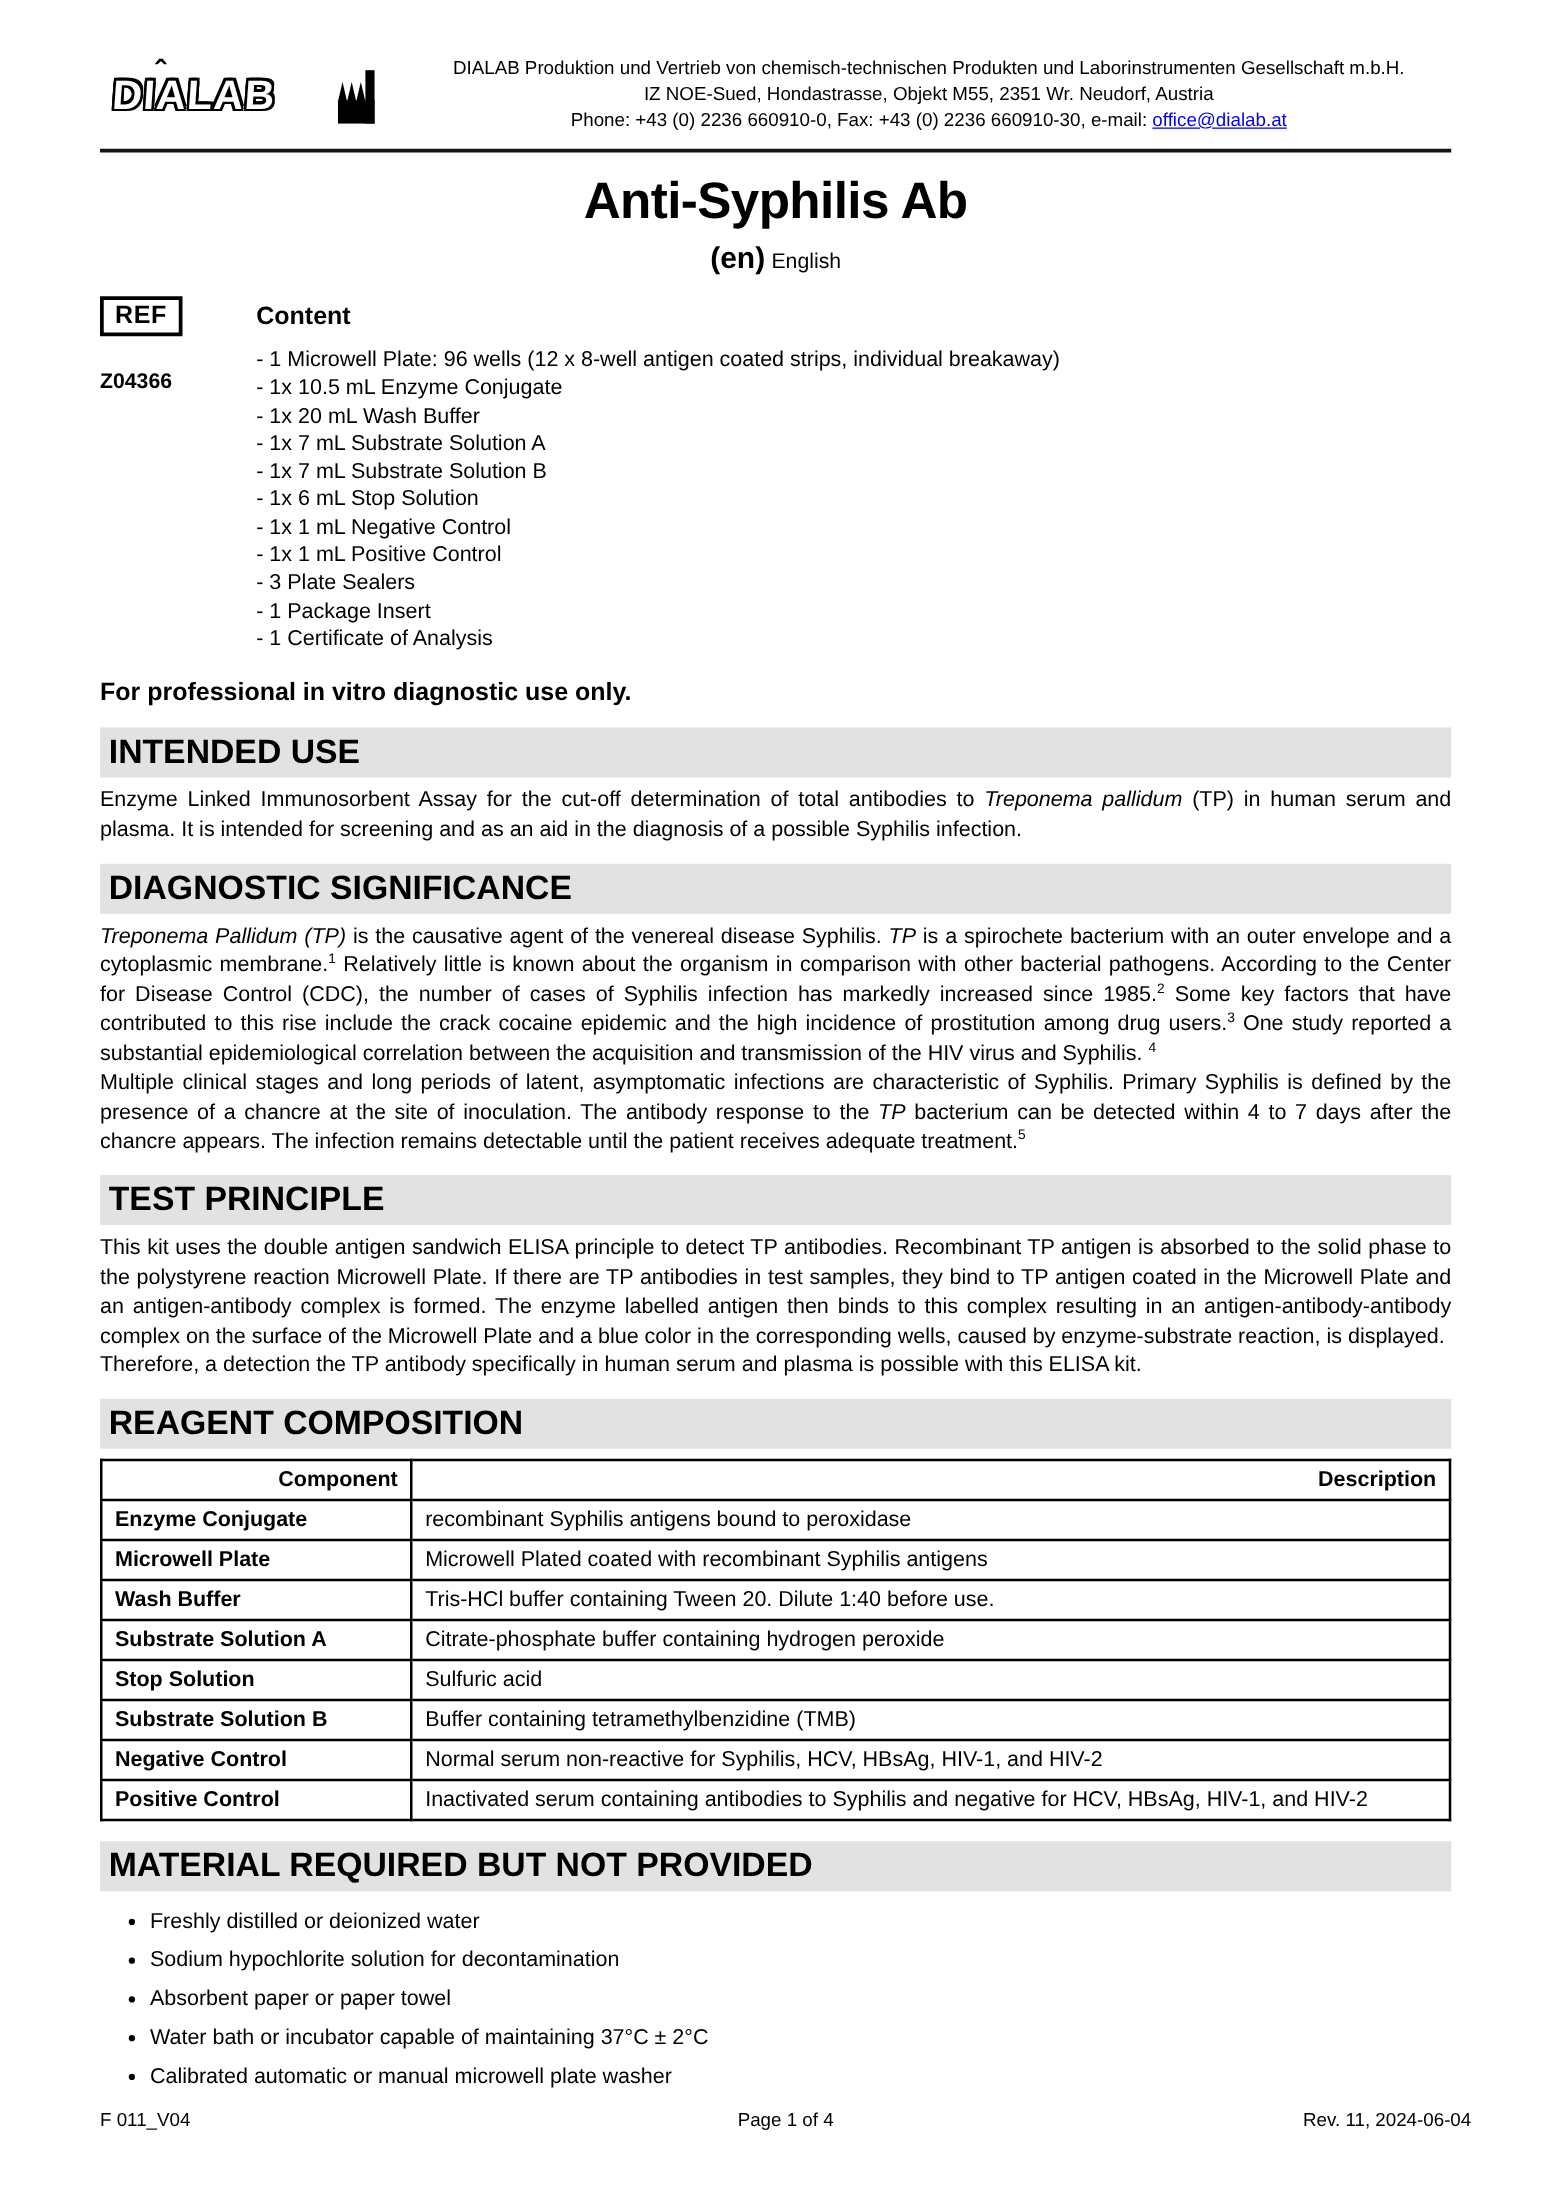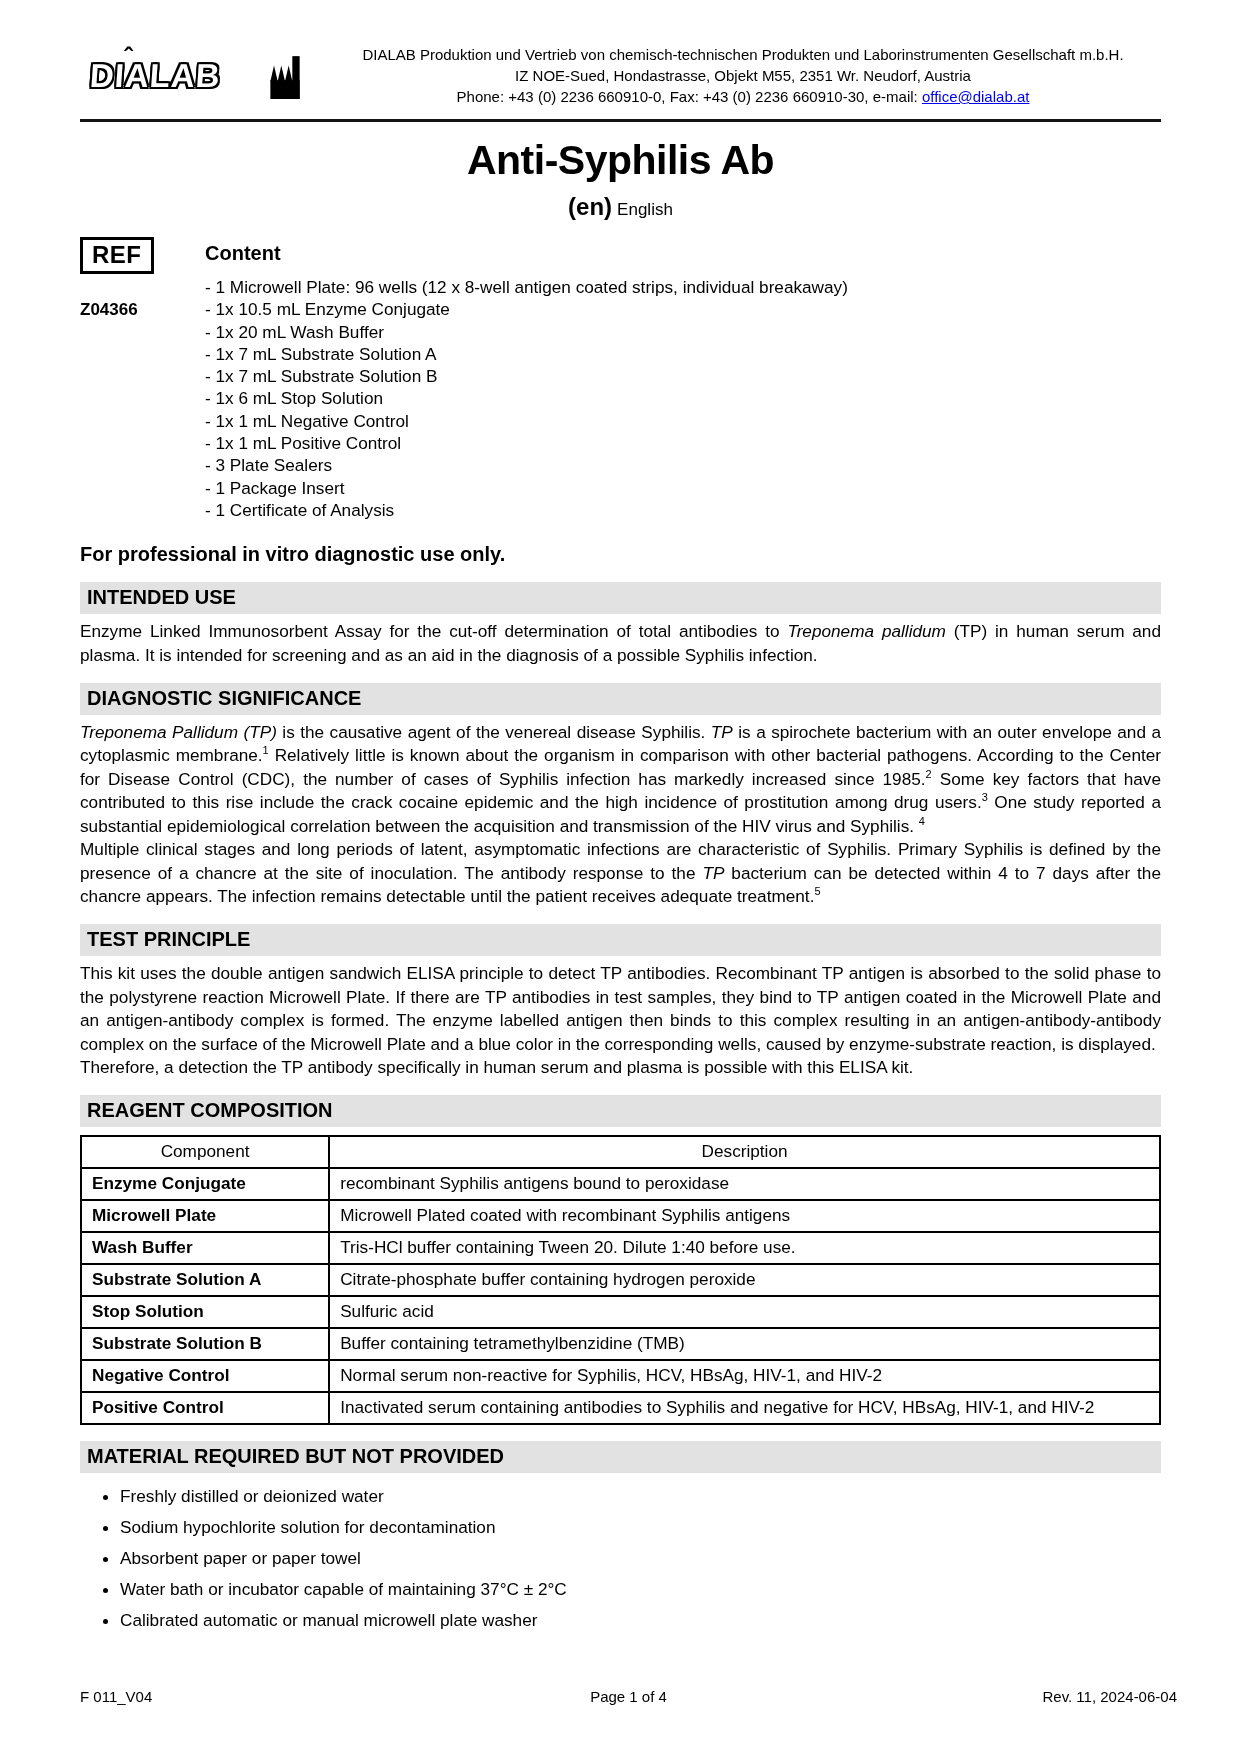--- a/index.html
+++ b/index.html
@@ -23,37 +23,37 @@
 
   
   .title { text-align:center; font-size:41px; font-weight:bold; margin-top:15px; letter-spacing:-0.5px; }
   .lang { text-align:center; margin-top:9px; }
   .lang-code { font-size:24px; font-weight:bold; }
   .lang-name { font-size:17px; margin-left:5px; }
 
   
   .ref-grid { display:grid; grid-template-columns:125px 1fr; margin-top:16px; }
   .ref-box { display:inline-block; border:3px solid #000; padding:1px 9px 2px 9px;
-             font-size:24px; font-weight:bold; letter-spacing:0.5px; }
+             font-size:20px; font-weight:bold; letter-spacing:0.5px; }
   .cat-no { font-weight:bold; font-size:17px; margin-top:26px; }
   .content-h { font-size:20px; font-weight:bold; padding-top:5px; }
   .content-list { margin-top:11px; font-size:17.2px; line-height:22.3px; }
 
   .note { font-size:20px; font-weight:bold; margin-top:22px; }
 
   
-  .sec-h { background:#e2e2e2; font-size:20px; font-weight:bold; padding:4px 1px 5px 7px; margin-top:16px; }
+  .sec-h { background:#e2e2e2; font-size:27px; font-weight:bold; padding:4px 1px 5px 7px; margin-top:16px; }
   .para { font-size:17.2px; line-height:23.4px; text-align:justify; margin-top:6px; }
   .para sup { font-size:11px; line-height:0; }
 
   
   table.reagent { width:100%; border-collapse:collapse; margin-top:8px; }
   table.reagent th, table.reagent td { border:2px solid #000; font-size:17.2px; line-height:23px;
       padding:3px 10px 4px 10px; vertical-align:middle; }
-  table.reagent th { text-align:center; font-weight:normal; }
+  table.reagent th { text-align:right; font-weight:bold; }
   table.reagent td.comp { font-weight:bold; width:23%; }
 
   ul.materials { margin-top:12px; padding-left:40px; }
   ul.materials li { font-size:17.2px; line-height:23px; margin-bottom:8px; }
 
   
   .footer { position:absolute; left:80px; right:64px; top:1688px;
             display:grid; grid-template-columns:1fr 1fr 1fr; font-size:15px; }
   .footer .c { text-align:center; }
   .footer .r { text-align:right; }

